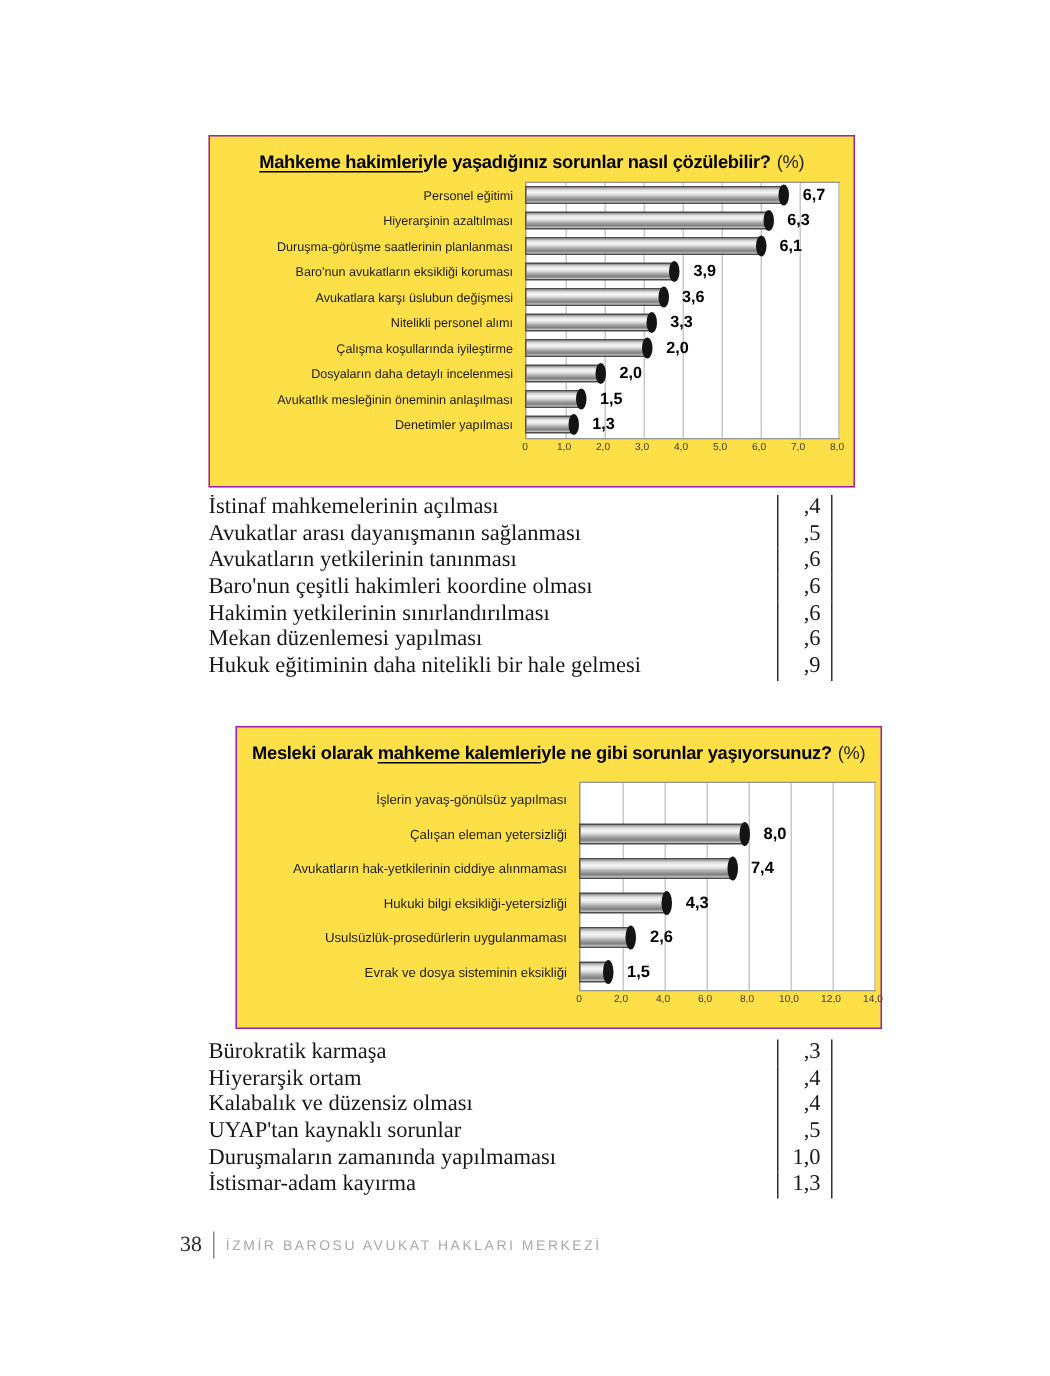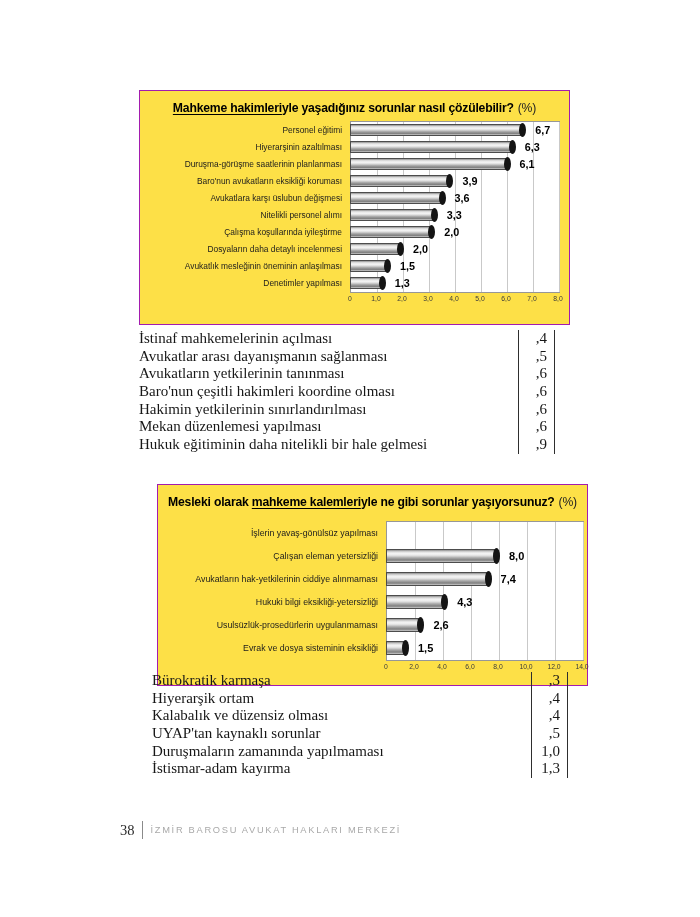--- a/index.html
+++ b/index.html
@@ -44,21 +44,21 @@
   .ticks{position:absolute;height:12px;}
   #ticks1{left:210px;top:204px;width:208px;}
   #ticks2{left:228px;top:178px;width:196px;}
   .tick{position:absolute;transform:translateX(-50%);font-size:6.8px;color:#3a3a3a;
         white-space:nowrap;top:0;}
 
   
   .vlist{position:absolute;left:139px;width:416px;font-family:"Liberation Serif",serif;
          font-size:15px;color:#171717;}
   #list1{top:330px;}
-  #list2{top:672px;margin-left:13px;}
+  #list2{top:693px;}
   .lrow{display:flex;height:17.7px;gap:16px;}
   .llabel{flex:1;white-space:nowrap;overflow:hidden;}
   .lval{width:28px;border-left:1px solid #2e2e2e;border-right:1px solid #2e2e2e;
         text-align:right;padding-right:7px;}
 
   
   .footer{position:absolute;left:120px;top:820px;display:flex;align-items:center;height:20px;}
   .pagenum{font-family:"Liberation Serif",serif;font-size:14.5px;color:#2b2b2b;}
   .fsep{width:1px;height:18px;background:#8a8a8a;margin:0 8px 0 7px;}
   .ftext{font-size:9.3px;letter-spacing:1.7px;color:#a9a9a9;white-space:nowrap;}

